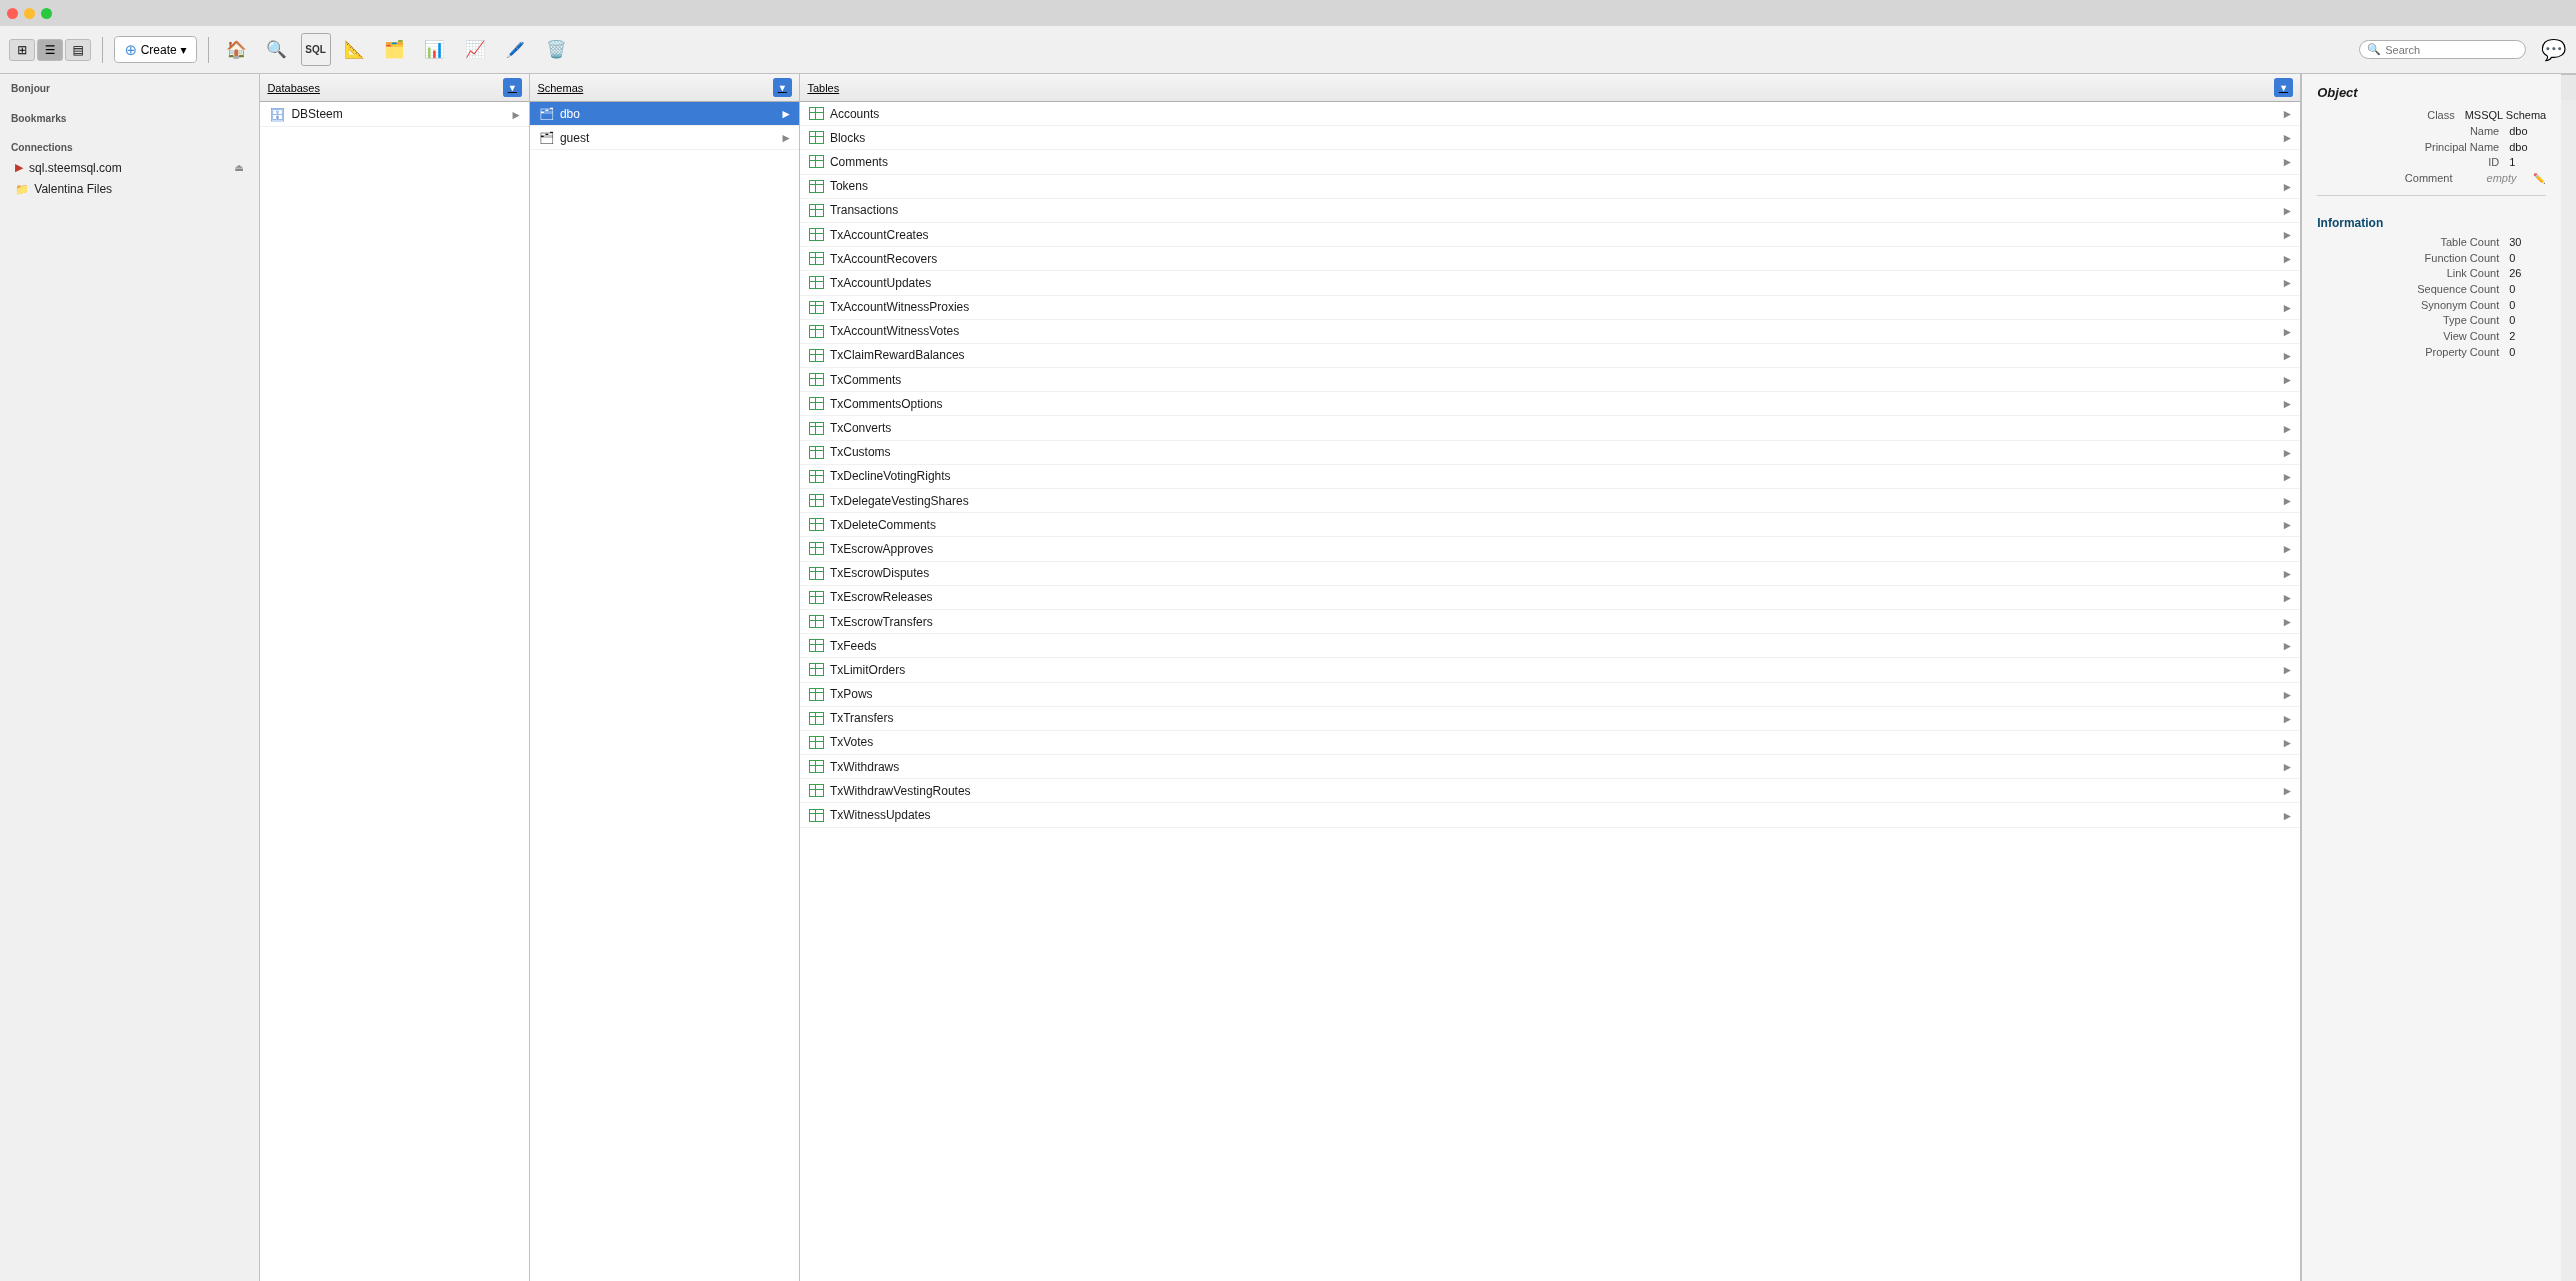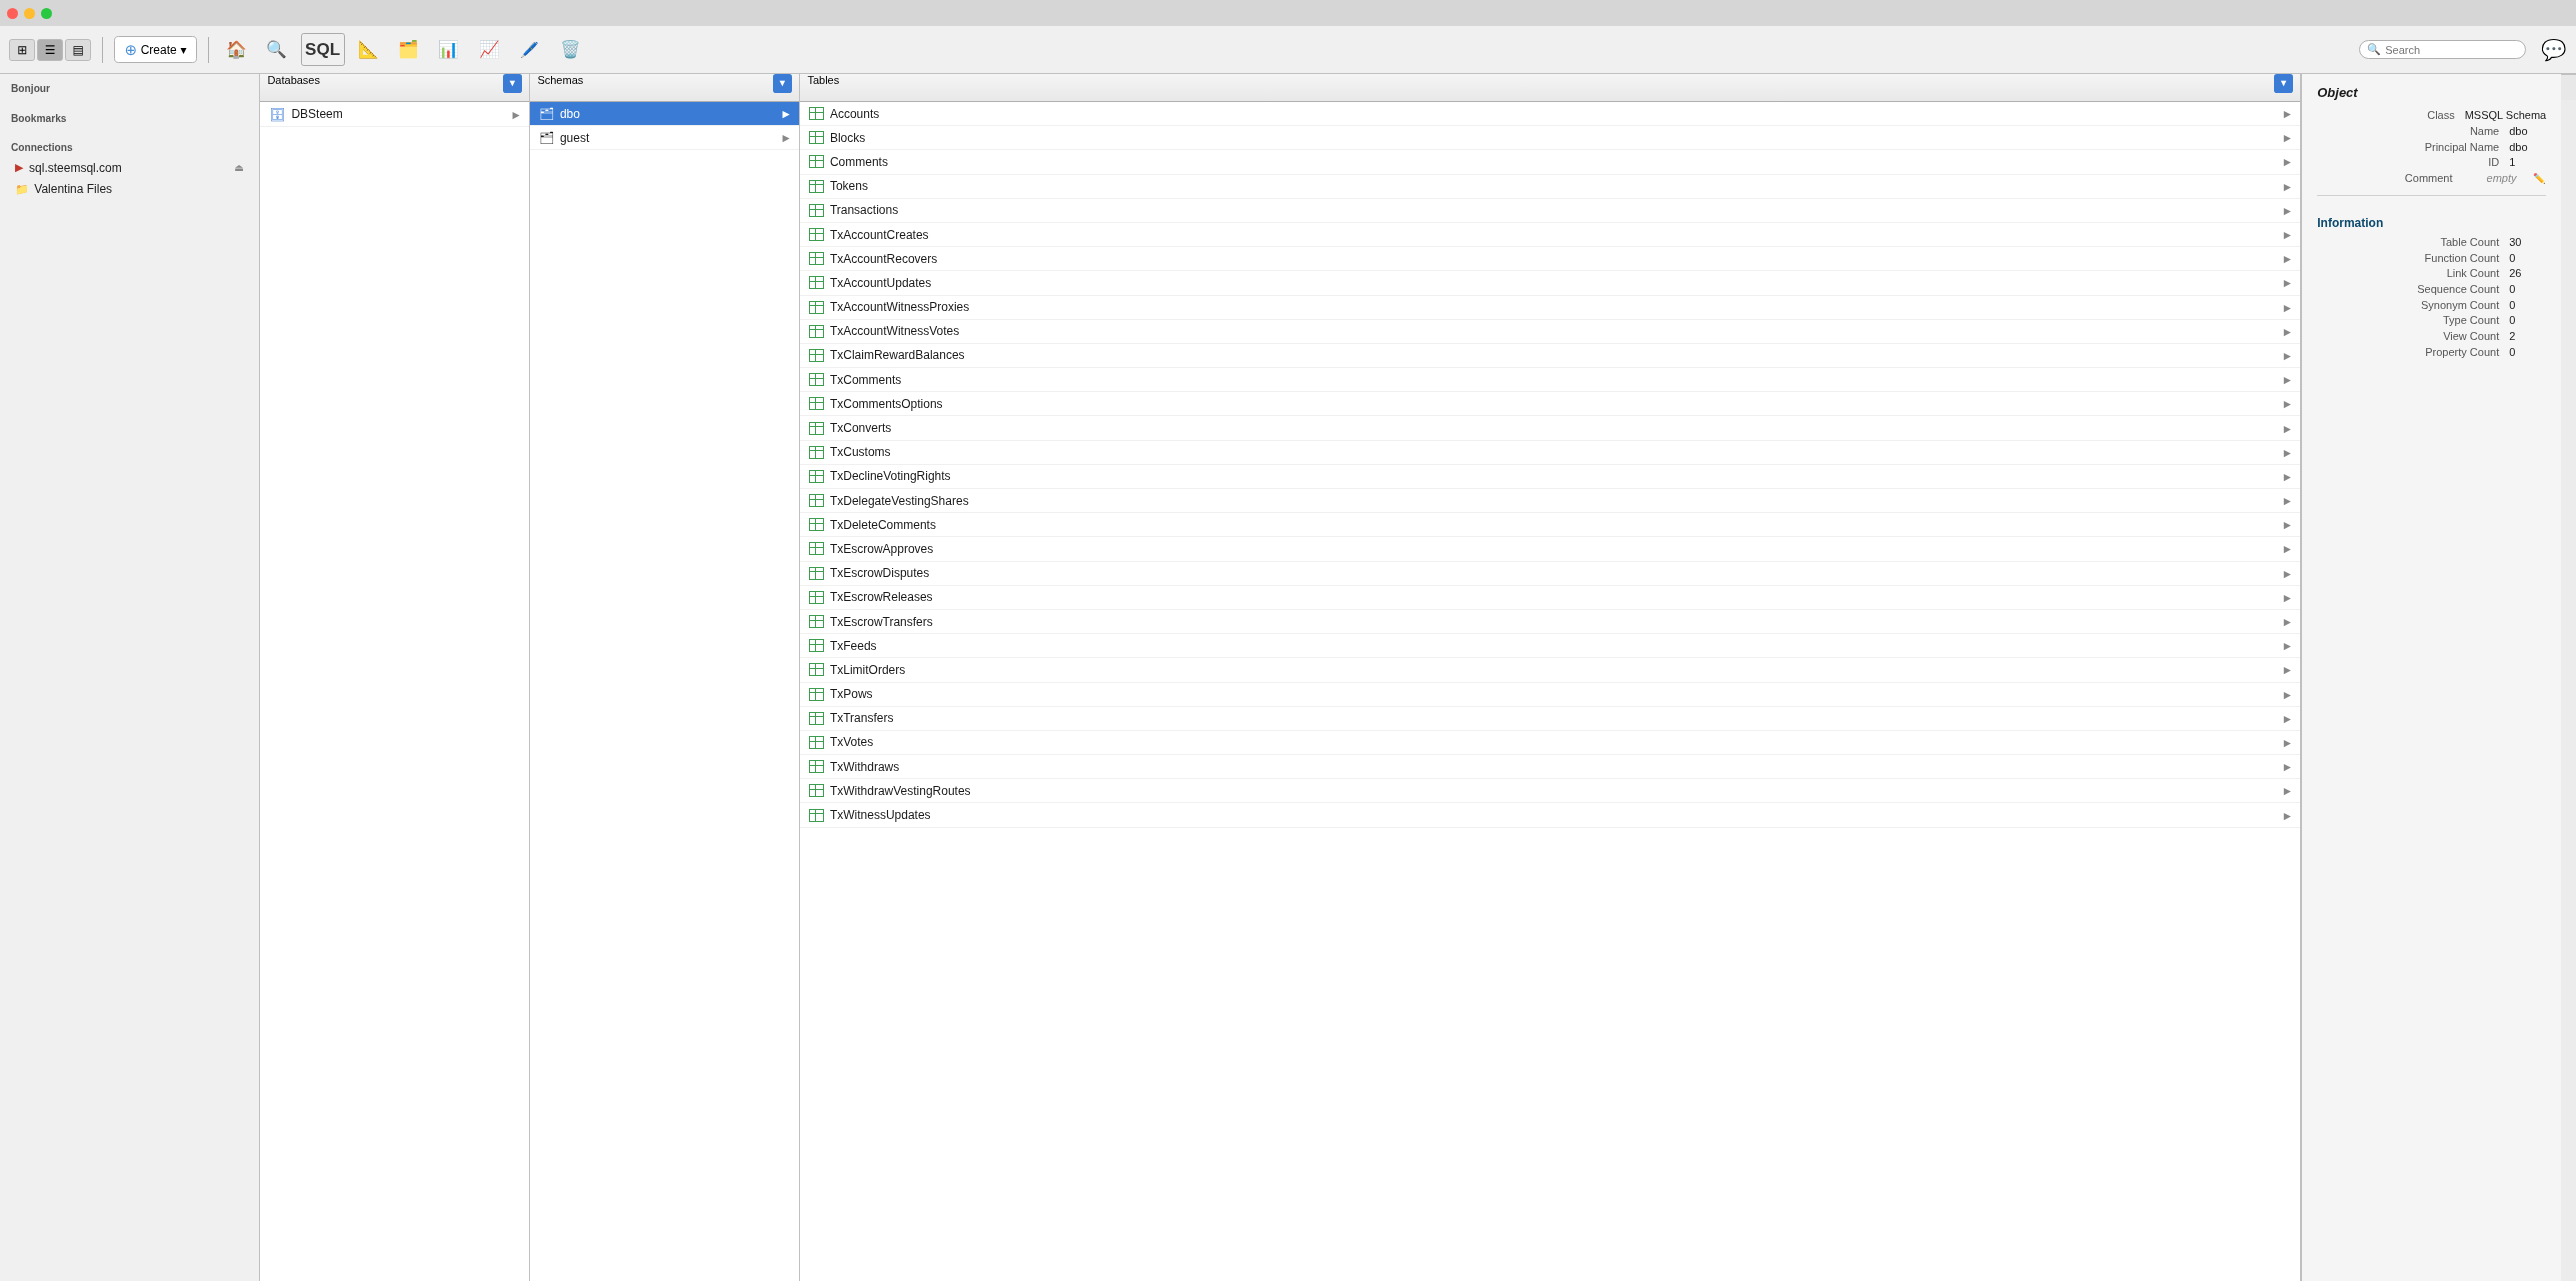--- a/index.html
+++ b/index.html
@@ -121,26 +121,27 @@
       display: flex;
       flex-direction: column;
       border-right: 0.9px solid #c0c0c0;
       overflow: hidden;
     }
     .col-panel-databases { width: 270px; }
     .col-panel-schemas { width: 270px; }
     .col-panel-tables { flex: 1; }
 
     .col-header {
-      display: flex; align-items: flex-start;
+      display: flex; align-items: center;
       background: linear-gradient(to bottom, #f5f5f5, #e8e8e8);
       border-bottom: 0.9px solid #b0b0b0;
       padding: 0 7.4px;
       height: 28px;
       gap: 16px;
+      text-decoration: underline;
     }
     .col-header-label {
       flex: 1;
       font-size: 11px;
       font-weight: 500;
     }
     .col-header-arrow {
       width: 18.6px; height: 18.6px;
       background: #3a7bd5;
       border-radius: 2.8px;
@@ -322,21 +323,21 @@
   <button class="create-btn">
     <span class="plus">⊕</span>
     <span>Create</span>
     <span>▾</span>
   </button>
 
   <div class="toolbar-sep"></div>
 
   <div class="toolbar-icon-btn" title="Home">🏠</div>
   <div class="toolbar-icon-btn" title="Search">🔍</div>
-  <div class="toolbar-icon-btn" title="SQL" style="font-size:17px;font-weight:bold;color:#333;border:0.9px solid #aaa;border-radius:2.8px;width:44px;">SQL</div>
+  <div class="toolbar-icon-btn" title="SQL" style="font-size:10px;font-weight:bold;color:#333;border:0.9px solid #aaa;border-radius:2.8px;width:30px;">SQL</div>
   <div class="toolbar-icon-btn" title="Layout">📐</div>
   <div class="toolbar-icon-btn" title="Refresh">🗂️</div>
   <div class="toolbar-icon-btn" title="Diagram">📊</div>
   <div class="toolbar-icon-btn" title="Monitor">📈</div>
   <div class="toolbar-icon-btn" title="Eyedropper" style="font-size:15px;">🖊️</div>
   <div class="toolbar-icon-btn" title="Trash" style="color:#c0392b;">🗑️</div>
 
   <div class="search-box">
     <span style="color:#888;font-size:11px;">🔍</span>
     <input type="text" placeholder="Search" style="">

